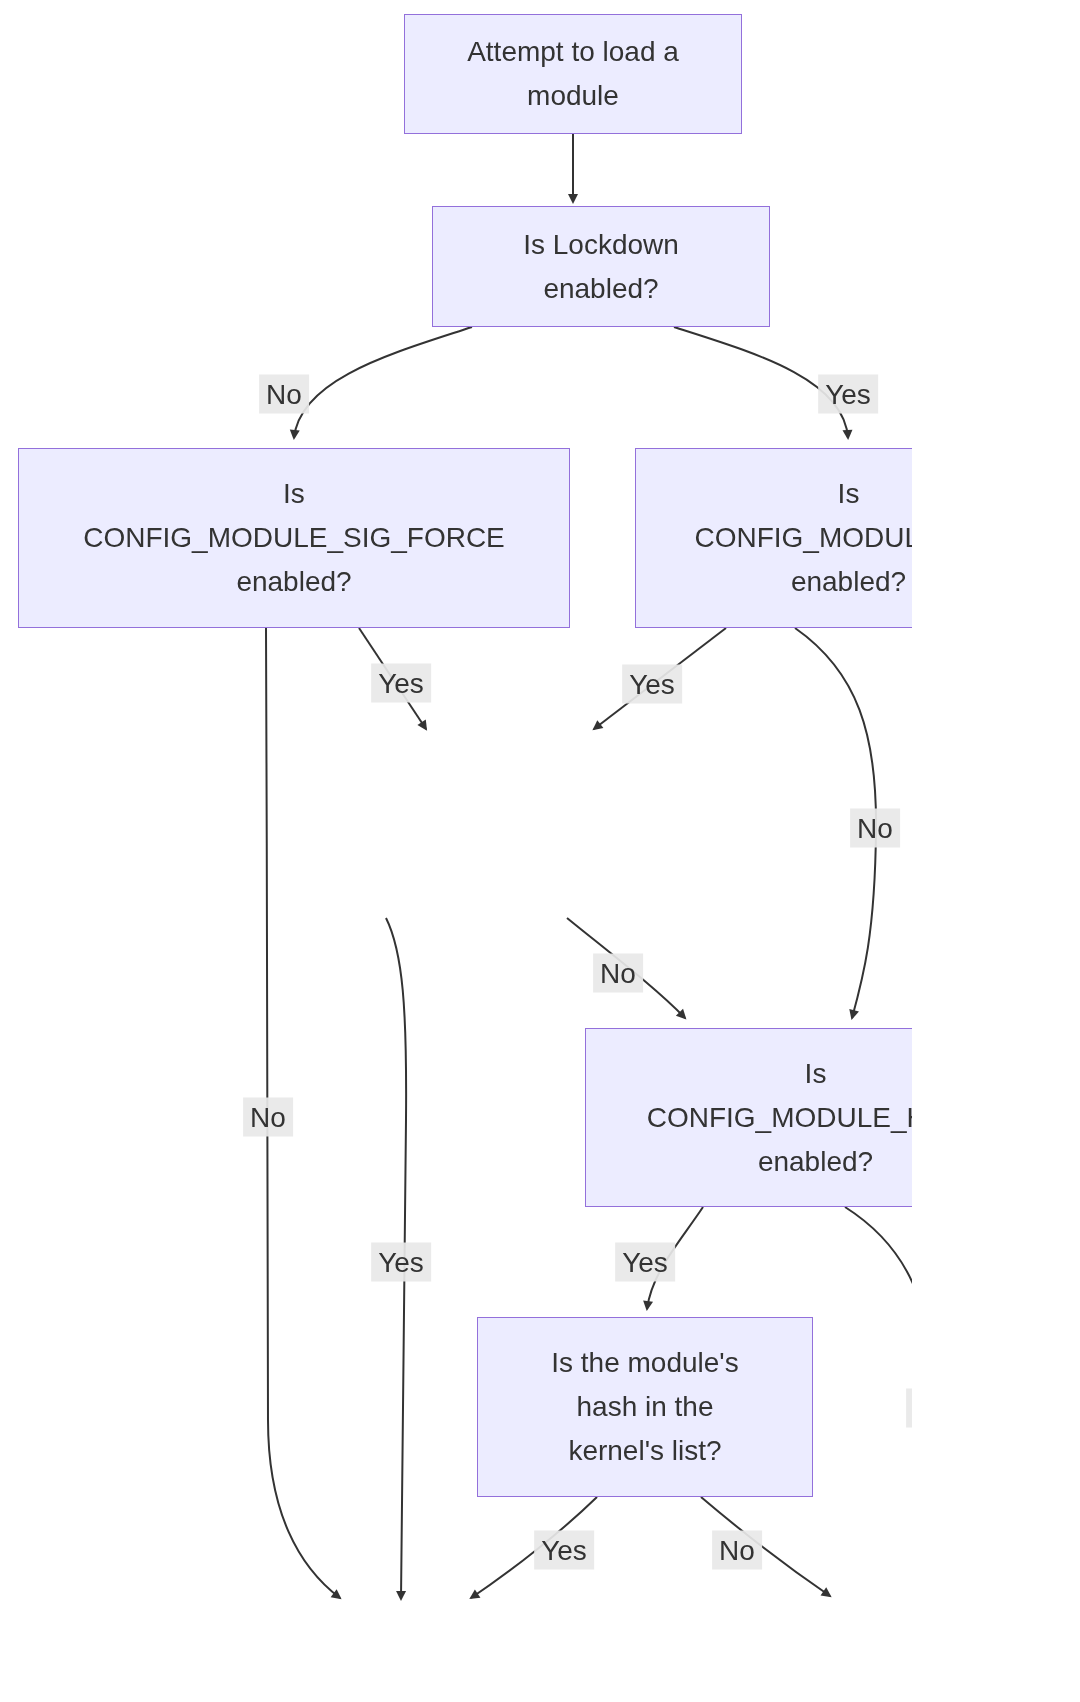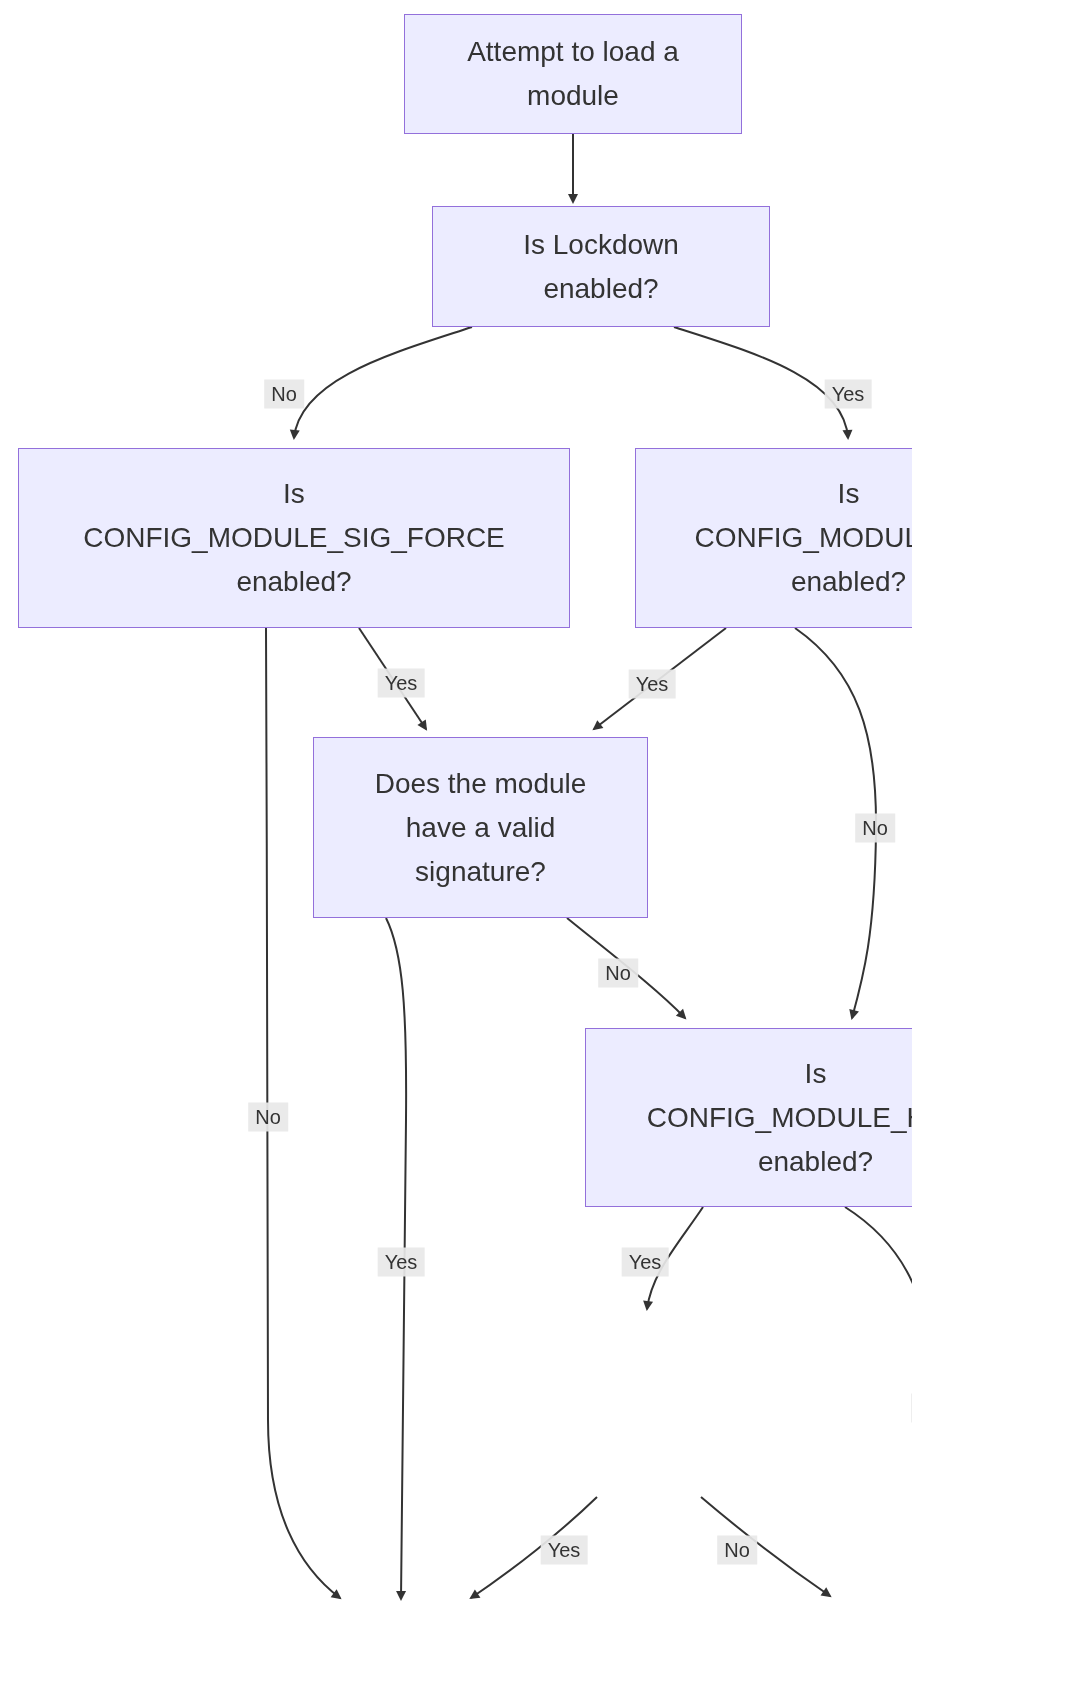--- a/index.html
+++ b/index.html
@@ -35,21 +35,21 @@
     align-items: center;
     justify-content: center;
     text-align: center;
     white-space: pre-line;
   }
   .edge-label {
     position: absolute;
     transform: translate(-50%, -50%);
     background: rgba(232,232,232,0.92);
     color: #333333;
-    font-size: 20px;
+    font-size: 28px;
     line-height: 1.25;
     padding: 2px 7px;
     white-space: nowrap;
   }
 </style>
 </head>
 <body>
 
 <div class="diagram">
 
@@ -83,28 +83,28 @@
 enabled?</div>
 
   <div class="node" style="left:18px; top:448px; width:552px; height:180px;">Is
 CONFIG_MODULE_SIG_FORCE
 enabled?</div>
 
   <div class="node" style="left:635px; top:448px; width:427px; height:180px;">Is
 CONFIG_MODULE_SIG
 enabled?</div>
 
-  <div class="node" style="left:313px; top:737px; width:335px; height:181px;">Does the module
-have a valid
-signature?</div>
 
   <div class="node" style="left:585px; top:1028px; width:461px; height:179px;">Is
 CONFIG_MODULE_HASH
 enabled?</div>
 
+  <div class="node" style="left:477px; top:1317px; width:336px; height:180px;">Is the module's
+hash in the
+kernel's list?</div>
 
 
 
   <div class="edge-label" style="left:284px; top:394px;">No</div>
 
   <div class="edge-label" style="left:848px; top:394px;">Yes</div>
 
   <div class="edge-label" style="left:401px; top:683px;">Yes</div>
 
   <div class="edge-label" style="left:652px; top:684px;">Yes</div>

